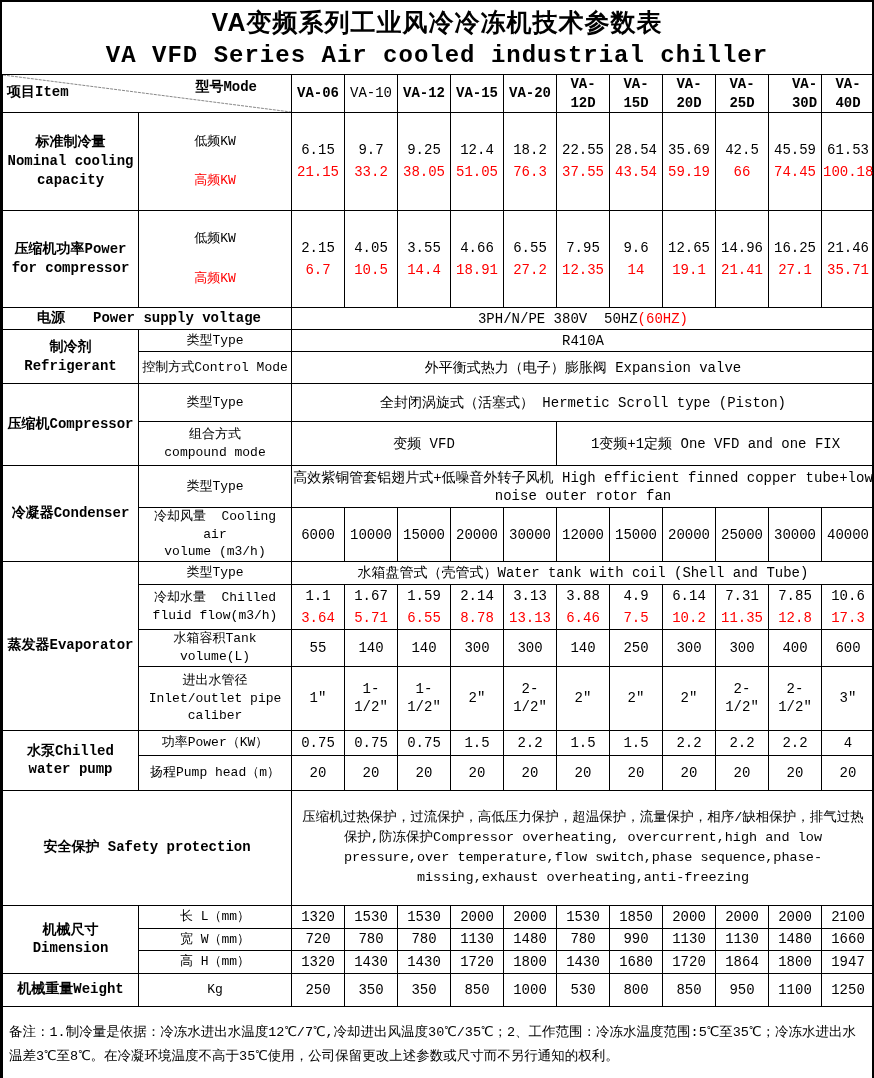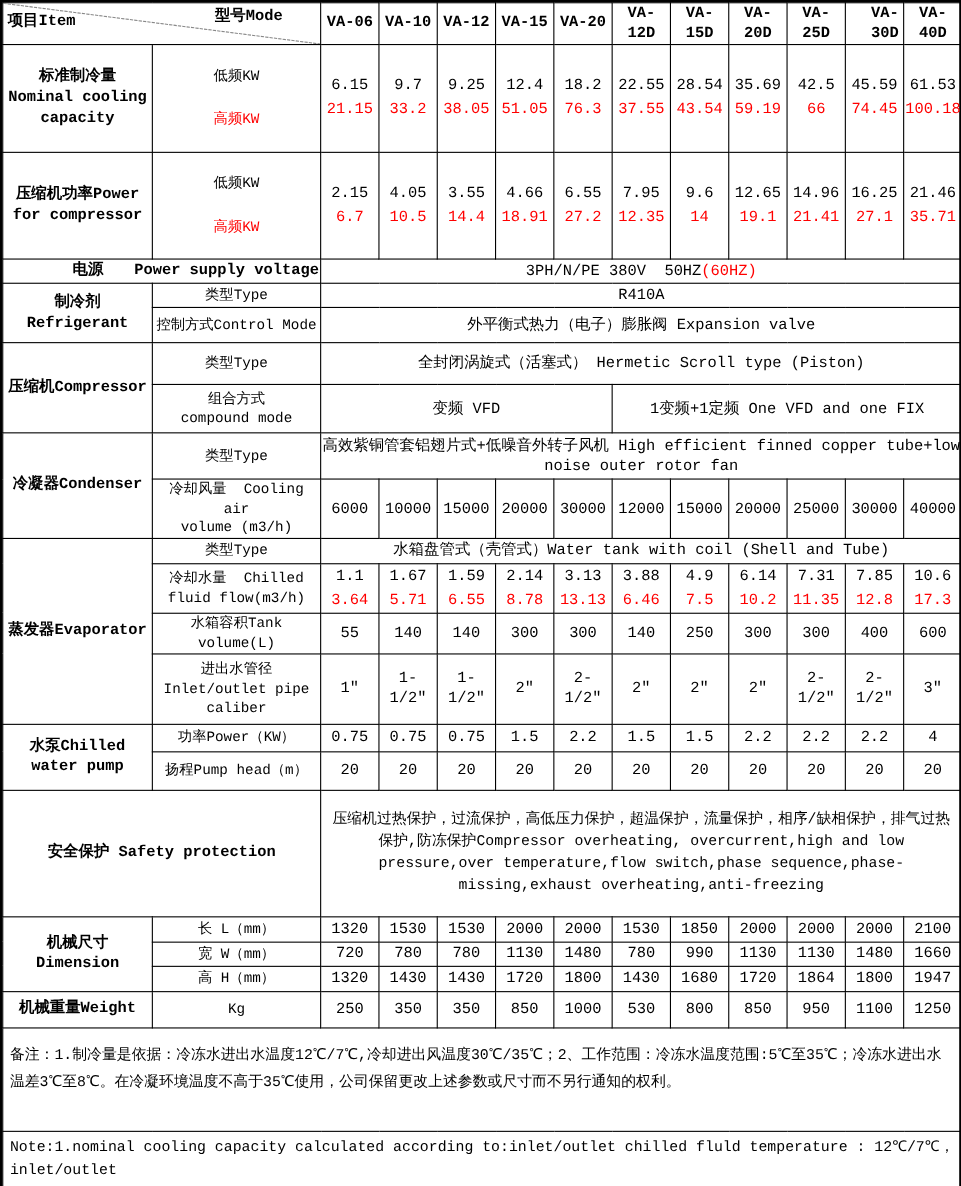--- a/index.html
+++ b/index.html
@@ -7,21 +7,21 @@
   .sheet{width:874px;box-sizing:border-box;border:2px solid #000;background:#fff;}
   .titles{text-align:center;padding:3px 0 2px;}
   .title-cn{font-size:25px;font-weight:bold;letter-spacing:1px;line-height:34px;font-family:"Liberation Sans","DejaVu Sans",sans-serif;}
   .title-en{font-size:24px;font-weight:bold;letter-spacing:1px;line-height:33px;}
   table{border-collapse:collapse;table-layout:fixed;width:870px;}
   td{border:1px solid #000;text-align:center;vertical-align:middle;font-size:14px;padding:0 1px;overflow:hidden;line-height:1.3;}
   .sec{font-weight:bold;font-size:14px;white-space:pre-line;line-height:1.35;}
   .sub{font-size:13px;white-space:pre-line;line-height:1.35;}
   .val{font-size:14px;white-space:pre-line;}
   .red{color:#ff0000;}
-  .left{text-align:right;padding-left:5px;}
+  .left{text-align:center;padding-left:5px;}
   .dualcell div{line-height:22px;}
   .safety-text{font-size:13.5px;line-height:20px;padding:17px 6px;}
   .note{font-size:13.5px;text-align:left;white-space:pre-wrap;vertical-align:top;padding:4px 6px;line-height:21px;}
   .note-cn{padding-top:14px;line-height:24px;}
   
   .diag{position:relative;padding:0;margin-top:32px;}
   .diag svg{position:absolute;inset:0;width:100%;height:100%;}
   .diag-mode{position:absolute;top:3px;right:34px;font-weight:bold;font-size:14px;}
   .diag-item{position:absolute;bottom:11px;left:4px;font-weight:bold;font-size:14px;}
   
@@ -29,39 +29,43 @@
   .rh38b{height:38px;}.rh44{height:44px;}.rh42{height:42px;}.rh23{height:23px;}
   .rh40{height:40px;}.rh37{height:37px;}.rh64{height:64px;}.rh25{height:25px;}
   .rh35{height:35px;}.rh88{height:88px;}.rh22b{height:22px;}.rh33{height:33px;}
   .rh94{height:94px;}.rh101{height:101px;}
 </style>
 </head>
 <body>
 
 <div class="sheet">
 
+  <div class="titles">
+    <div class="title-cn">VA变频系列工业风冷冷冻机技术参数表</div>
+    <div class="title-en">VA VFD Series Air cooled industrial chiller</div>
+  </div>
 
   <table>
     <colgroup>
       <col style="width:136px">
         <col style="width:153px">
       <col span="11" style="width:53px">
     </colgroup>
     <tbody>
 
       <tr class="rh38">
         <td class="diag" colspan="2">
           <svg viewBox="0 0 100 100" preserveAspectRatio="none">
             <line x1="0" y1="0" x2="100" y2="100" stroke="#888" stroke-width="1" vector-effect="non-scaling-stroke" stroke-dasharray="3,1"></line>
           </svg>
           <div class="diag-mode">型号Mode</div>
           <div class="diag-item">项目Item</div>
         </td>
       <td class="val model" style="font-weight: bold;">VA-06</td>
-          <td class="val model" style="font-weight: bold; margin-left: 44px;">VA-10</td>
+          <td class="val model" style="font-weight: normal; margin-left: 44px;">VA-10</td>
           <td class="val model" style="font-weight: bold;">VA-12</td>
           <td class="val model" style="font-weight: bold;">VA-15</td>
           <td class="val model" style="font-weight: bold;">VA-20</td>
           <td class="val model" style="font-weight: bold; margin-left: 48px;">VA-12D</td>
           <td class="val model" style="font-weight: bold;">VA-15D</td>
           <td class="val model" style="font-weight: bold;">VA-20D</td>
           <td class="val model" style="font-weight: bold;">VA-25D</td>
           <td class="val model" style="font-weight: bold; padding-left: 20px;">VA-30D</td>
           <td class="val model" style="font-weight: bold;">VA-40D</td>
         </tr>

